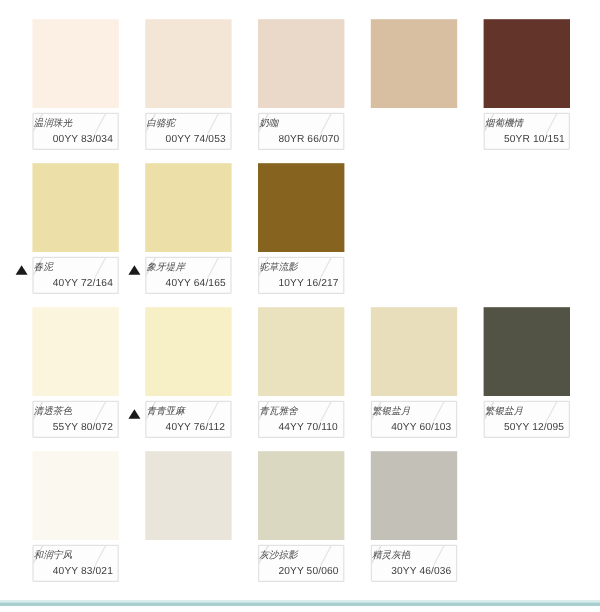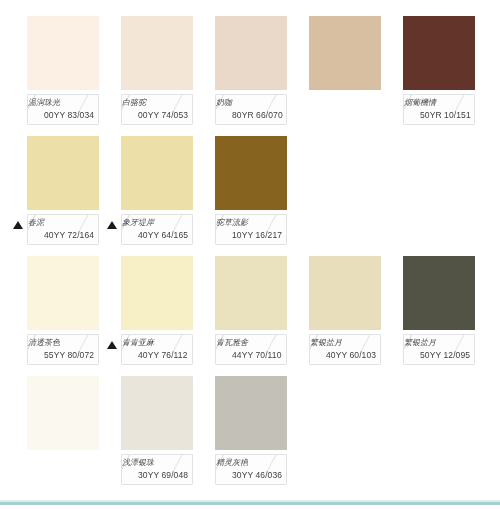--- a/index.html
+++ b/index.html
@@ -291,28 +291,38 @@
             <div class="tag-name">繁银盐月</div>
             <div class="tag-code">50YY 12/095</div>
           </div>
         </div>
       </div>
     </div>
 
     <div class="swatch-row">
       <div class="swatch-cell">
         <div class="swatch-chip" style="background-color: rgb(251, 248, 239);"></div>
+        <div class="swatch-tagwrap">
+
+          <div class="swatch-tag">
+            <div class="tag-name">和润宁风</div>
+            <div class="tag-code">40YY 83/021</div>
+          </div>
+        </div>
       </div>
       <div class="swatch-cell">
         <div class="swatch-chip" style="background-color: rgb(234, 229, 218);"></div>
-        <div class="swatch-tagwrap">
-
-          <div class="swatch-tag">
-            <div class="tag-name">浅潭银珠</div>
-            <div class="tag-code">30YY 69/048</div>
+      </div>
+      <div class="swatch-cell">
+        <div class="swatch-chip" style="background-color: rgb(219, 216, 193);"></div>
+        <div class="swatch-tagwrap">
+
+          <div class="swatch-tag">
+            <div class="tag-name">灰沙掠影</div>
+            <div class="tag-code">20YY 50/060</div>
           </div>
         </div>
       </div>
       <div class="swatch-cell">
         <div class="swatch-chip" style="background-color: rgb(195, 192, 184);"></div>
         <div class="swatch-tagwrap">
 
           <div class="swatch-tag">
             <div class="tag-name">精灵灰艳</div>
             <div class="tag-code">30YY 46/036</div>

